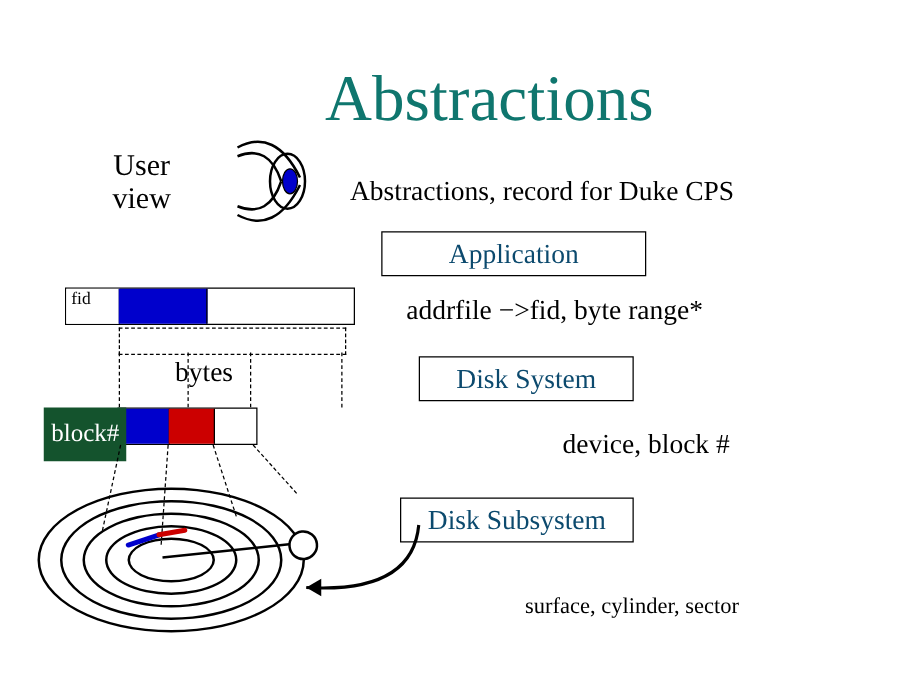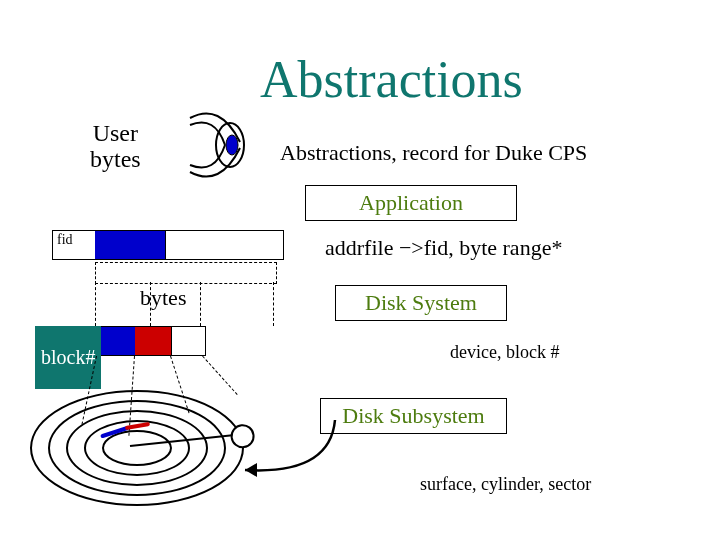--- a/index.html
+++ b/index.html
@@ -32,39 +32,39 @@
     left: 280px;
     top: 140px;
     font-size: 22px;
     color: #000;
   }
   .box {
     position: absolute;
     background: #fff;
     border: 1.5px solid #000;
     font-size: 22px;
-    color: #4d7c0f;
+    color: #0c4a6e;
     display: flex;
     align-items: center;
     justify-content: center;
   }
   .box.application { left: 305px; top: 185px; width: 210px; height: 34px; }
   .box.filesystem  { left: 335px; top: 285px; width: 170px; height: 34px; }
   .box.disksub     { left: 320px; top: 398px; width: 185px; height: 34px; }
 
   .caption2 { position: absolute; left: 325px; top: 235px; font-size: 22px; }
-  .caption3 { position: absolute; left: 450px; top: 342px; font-size: 18px; }
+  .caption3 { position: absolute; left: 450px; top: 342px; font-size: 22px; }
   .caption4 { position: absolute; left: 420px; top: 450px; font-size: 18px; margin-top: 24px; }
 
   .fid-label { position: absolute; left: 57px; top: 232px; font-size: 14px; }
   .bytes-label { position: absolute; left: 140px; top: 285px; font-size: 22px; }
   .block-label {
     position: absolute; left: 35px; top: 326px;
-    font-size: 20px; color: #fff; background: #0f766e;
-    padding: 20px 6px;
+    font-size: 20px; color: #fff; background: #14532d;
+    padding: 10px 6px;
   }
 
   
   .fid-bar {
     position: absolute; left: 52px; top: 230px; width: 230px; height: 28px;
     border: 1.5px solid #000; background: #fff;
   }
   .fid-seg { position: absolute; top: 0; height: 100%; }
   .fid-seg.a { left: 0; width: 42px; background: #fff; border-right: 1.5px solid #000;}
   .fid-seg.b { left: 42px; width: 70px; background: #0000cc; border-right: 1.5px solid #000;}
@@ -139,21 +139,21 @@
     left: 235px; top: 405px; width: 110px; height: 80px;
   }
 </style>
 </head>
 <body>
 
 <div class="title">Abstractions</div>
 
 <div class="user-view">
   <span style="white-space:pre-line">User
-bytes</span>
+view</span>
 </div>
 
 <div class="eye">
   <svg viewBox="0 0 80 70" width="80" height="70">
     <path d="M5 15 Q 30 5 40 35" fill="none" stroke="#000" stroke-width="2"></path>
     <path d="M5 55 Q 30 65 40 35" fill="none" stroke="#000" stroke-width="2"></path>
     <path d="M5 8 Q 35 -8 55 32" fill="none" stroke="#000" stroke-width="2"></path>
     <path d="M5 62 Q 35 78 55 38" fill="none" stroke="#000" stroke-width="2"></path>
     <ellipse cx="45" cy="35" rx="14" ry="22" fill="none" stroke="#000" stroke-width="2"></ellipse>
     <ellipse cx="47" cy="35" rx="6" ry="10" fill="#0000cc" stroke="#000" stroke-width="1"></ellipse>

